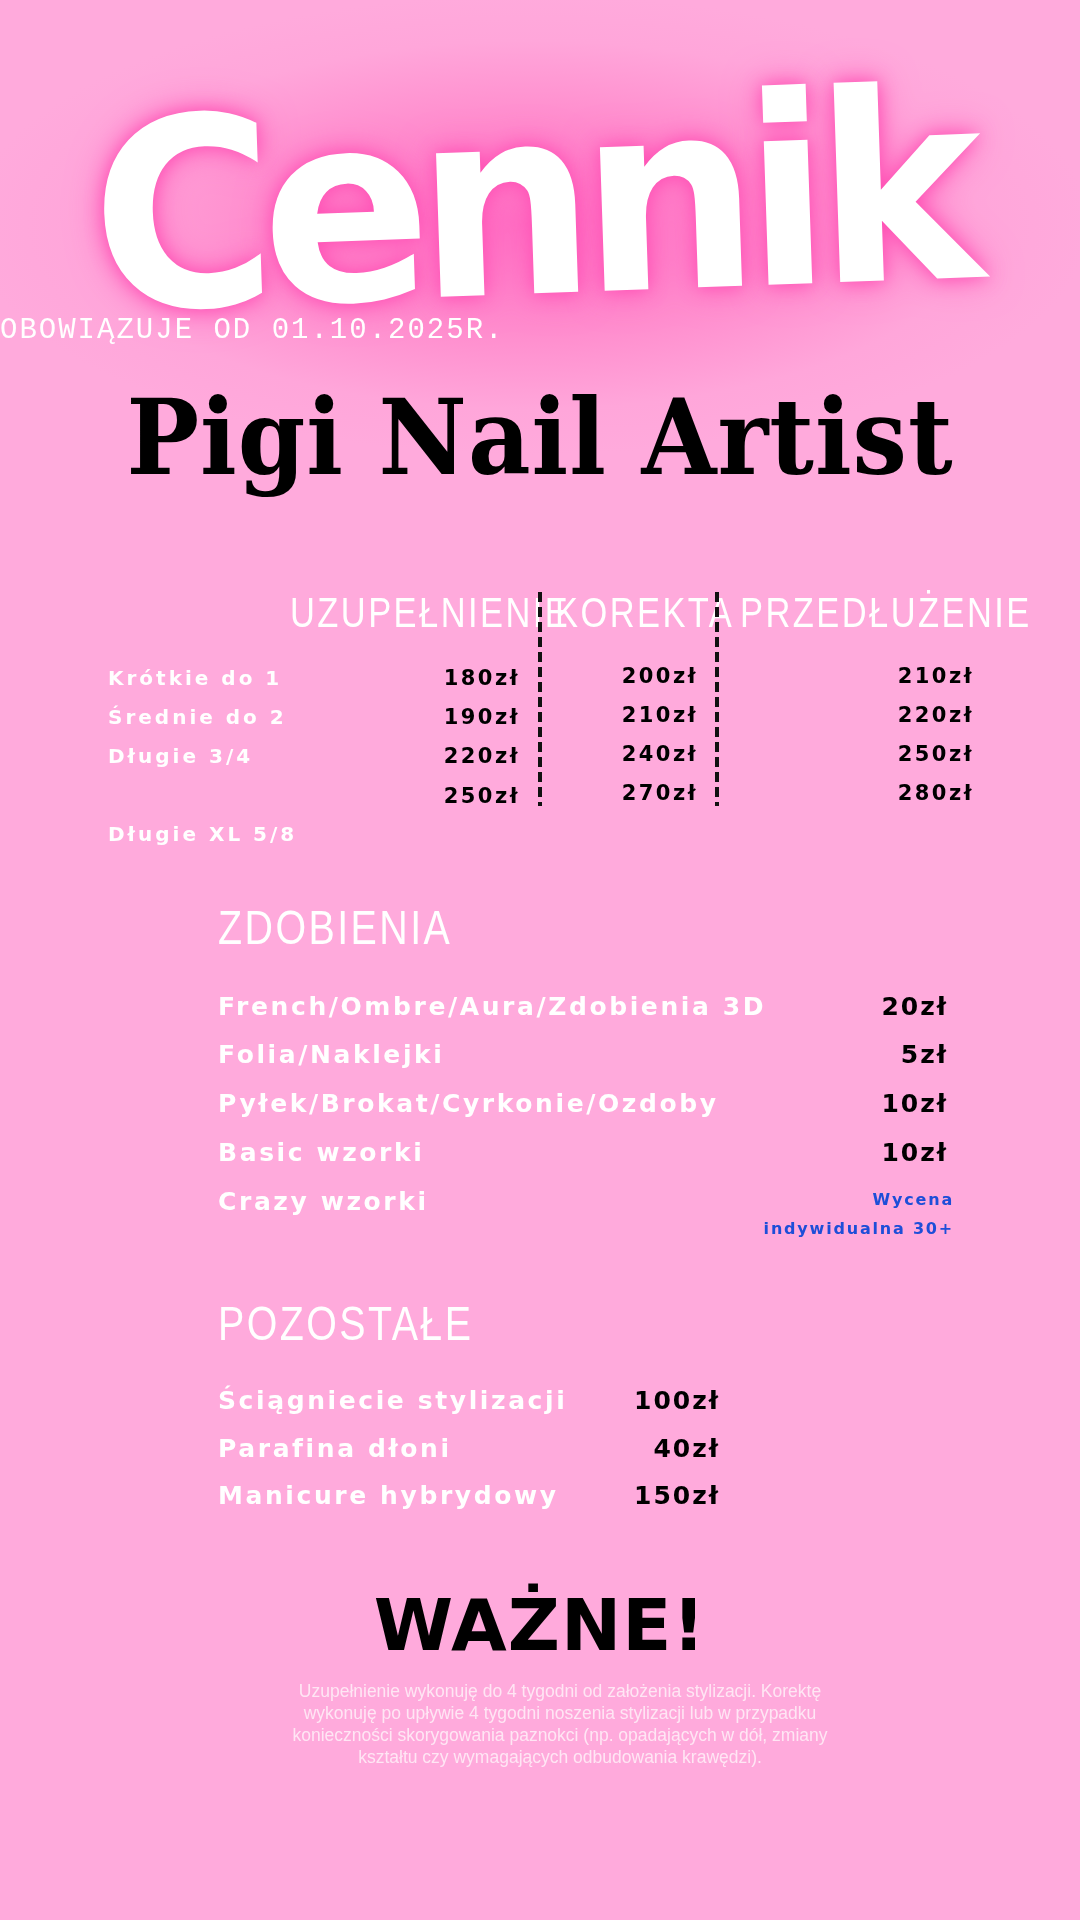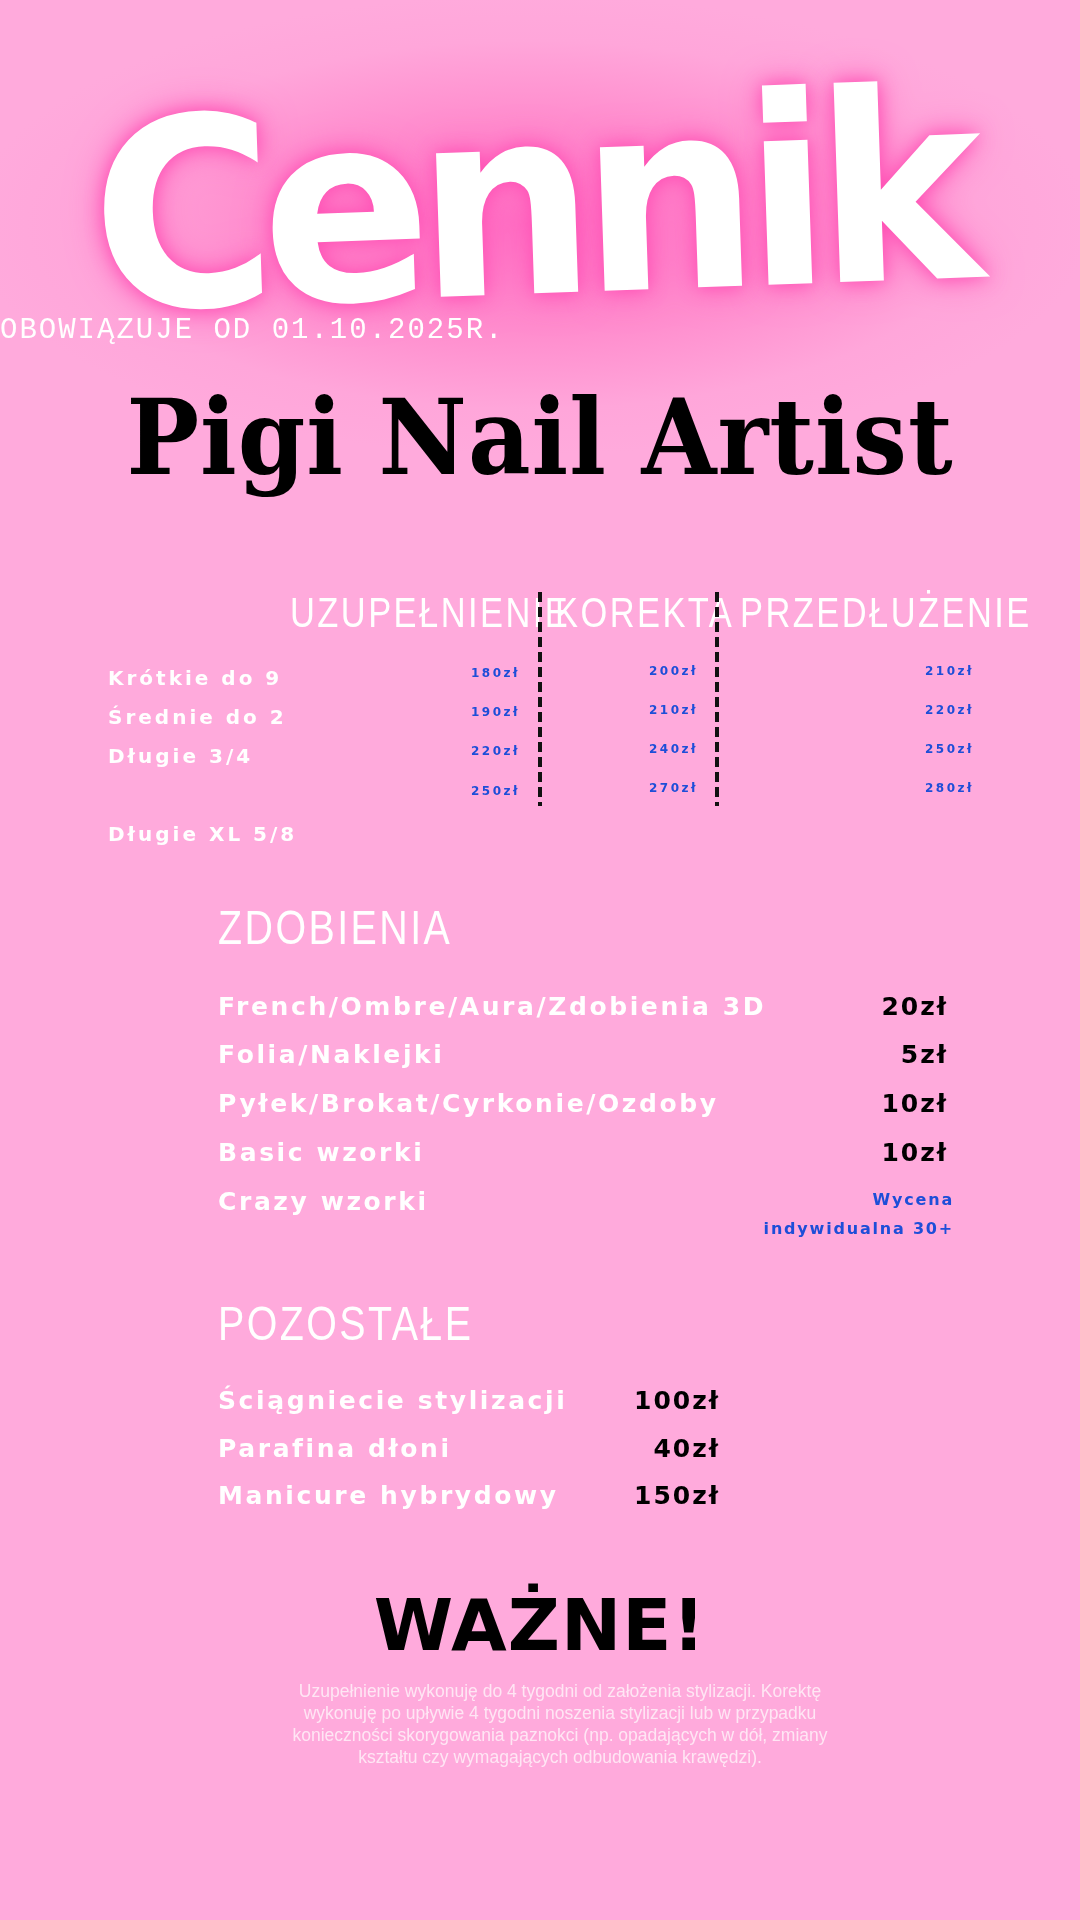--- a/index.html
+++ b/index.html
@@ -38,21 +38,21 @@
       text-align: center;
       font-family: "DejaVu Serif", serif;
       font-weight: bold;
       font-size: 104px; color: #000; letter-spacing: 1px;
       transform: scaleX(0.93);
     }
     .cond { font-family: "Liberation Sans", sans-serif; color: #fff; letter-spacing: 3px; transform: scaleX(0.82); transform-origin: left top; white-space: nowrap; }
     .abs { position: absolute; }
     .hdr { font-size: 42px; top: 589px; }
     .row-label { position: absolute; left: 108px; font-size: 20px; font-weight: bold; letter-spacing: 3px; color: #fff; font-family: "DejaVu Sans", sans-serif; }
-    .price { position: absolute; font-size: 12px; font-weight: bold; letter-spacing: 2.5px; color: #1d4ed8; font-family: "DejaVu Sans", sans-serif; text-align: right; }
+    .price { position: absolute; font-size: 21px; font-weight: bold; letter-spacing: 2.5px; color: #000000; font-family: "DejaVu Sans", sans-serif; text-align: right; }
     .dash { position: absolute; width: 4px; top: 592px; height: 214px;
       background: repeating-linear-gradient(to bottom, #111 0 10px, transparent 10px 15px); }
     .sec-title { position: absolute; left: 218px; font-size: 48px; }
     .item-label { position: absolute; left: 218px; font-size: 25px; font-weight: bold; letter-spacing: 2.6px; color: #fff; font-family: "DejaVu Sans", sans-serif; white-space: nowrap; }
     .item-price { position: absolute; font-size: 25px; font-weight: bold; letter-spacing: 2px; color: #000000; font-family: "DejaVu Sans", sans-serif; text-align: right; }
     .small-price { position: absolute; font-size: 16px; font-weight: bold; letter-spacing: 1.8px; color: #1d4ed8; font-family: "DejaVu Sans", sans-serif; text-align: right; line-height: 30px; }
     .wazne {
       position: absolute; left: 0; width: 1080px; top: 1583px; text-align: center;
       font-family: "DejaVu Sans", sans-serif; font-weight: bold;
       font-size: 72px; color: #000; letter-spacing: 1px;
@@ -75,21 +75,21 @@
 
 <section>
   <div class="abs cond hdr" style="left:290px;">UZUPEŁNIENIE</div>
   <div class="abs cond hdr" style="left:555px;">KOREKTA</div>
   <div class="abs cond hdr" style="left:740px;">PRZEDŁUŻENIE</div>
 
   <div class="dash" style="left:538px;"></div>
   <div class="dash" style="left:715px;"></div>
 
   <div>
-    <div class="row-label" style="top:666px;">Krótkie do 9</div>
+    <div class="row-label" style="top:666px;">Krótkie do 1</div>
     <div class="price" style="top:666px; right:560px;">180zł</div>
     <div class="price" style="top:664px; right:382px;">200zł</div>
     <div class="price" style="top:664px; right:106px;">210zł</div>
   </div>
   <div>
     <div class="row-label" style="top:705px;">Średnie do 2</div>
     <div class="price" style="top:705px; right:560px;">190zł</div>
     <div class="price" style="top:703px; right:382px;">210zł</div>
     <div class="price" style="top:703px; right:106px;">220zł</div>
   </div>

